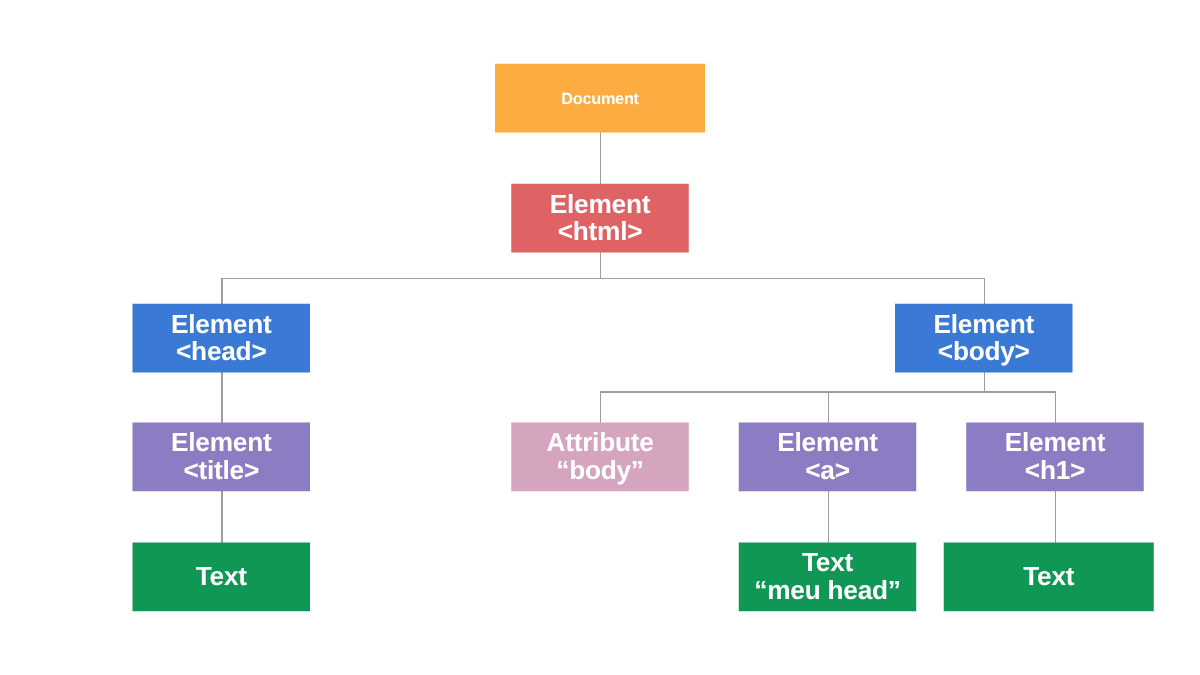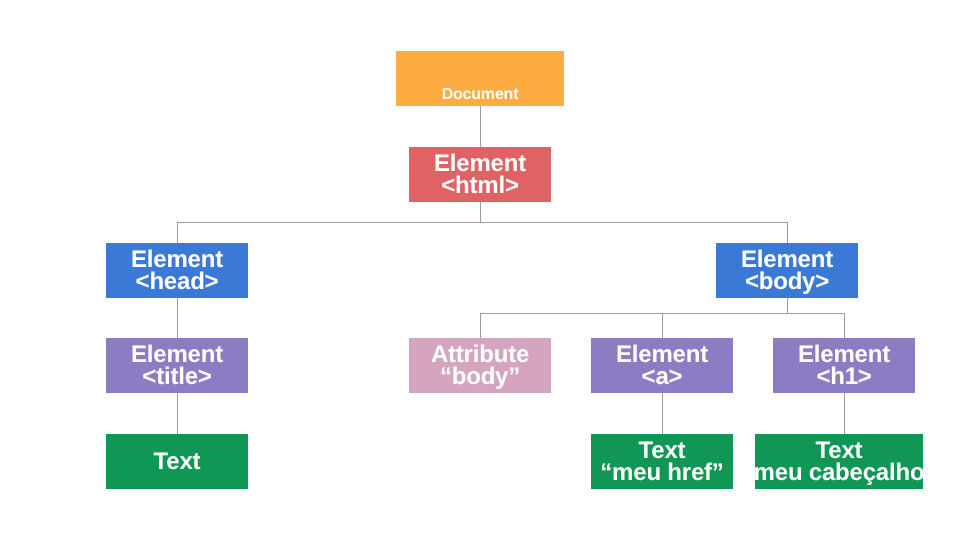--- a/index.html
+++ b/index.html
@@ -14,31 +14,31 @@
   }
   #stage{position:relative;width:960px;height:540px;background:#ffffff;}
   svg#edges{position:absolute;left:0;top:0;width:960px;height:540px;}
   .node{
     position:absolute;
     box-sizing:border-box;
     display:flex;flex-direction:column;
     align-items:center;justify-content:center;
     color:#ffffff;
     font-weight:bold;
-    font-size:24px;
+    font-size:21px;
     line-height:22px;
     letter-spacing:-0.2px;
     text-align:center;
     white-space:nowrap;
     padding-top:1px;
   }
   .node > span{display:block;}
 
   
-  #node-document  {left:396px; top: 51px; width:168px; height:55px; font-size:16px;justify-content:flex-end;}
+  #node-document  {left:396px; top: 51px; width:168px; height:55px; font-size:13px;}
   #node-html      {left:409px; top:147px; width:142px; height:55px;}
   #node-head      {left:106px; top:243px; width:142px; height:55px;}
   #node-body      {left:716px; top:243px; width:142px; height:55px;}
   #node-title     {left:106px; top:338px; width:142px; height:55px;}
   #node-href      {left:409px; top:338px; width:142px; height:55px;}
   #node-a         {left:591px; top:338px; width:142px; height:55px;}
   #node-h1        {left:773px; top:338px; width:142px; height:55px;}
   #node-text-title{left:106px; top:434px; width:142px; height:55px;}
   #node-text-link {left:591px; top:434px; width:142px; height:55px;}
   #node-text-head {left:755px; top:434px; width:168px; height:55px;}
@@ -103,21 +103,20 @@
     <span>Element</span>
     <span>&lt;h1&gt;</span>
   </div>
 
   <div class="node" id="node-text-title" style="background: rgb(16, 150, 85);">
     <span>Text</span>
   </div>
 
   <div class="node" id="node-text-link" style="background: rgb(16, 150, 85);">
     <span>Text</span>
-    <span>“meu href”</span>
+    <span>“meu head”</span>
   </div>
 
   <div class="node" id="node-text-head" style="background: rgb(16, 150, 85);">
     <span>Text</span>
-    <span>“meu cabeçalho”</span>
   </div>
 
 </div>
 
 </body></html>

